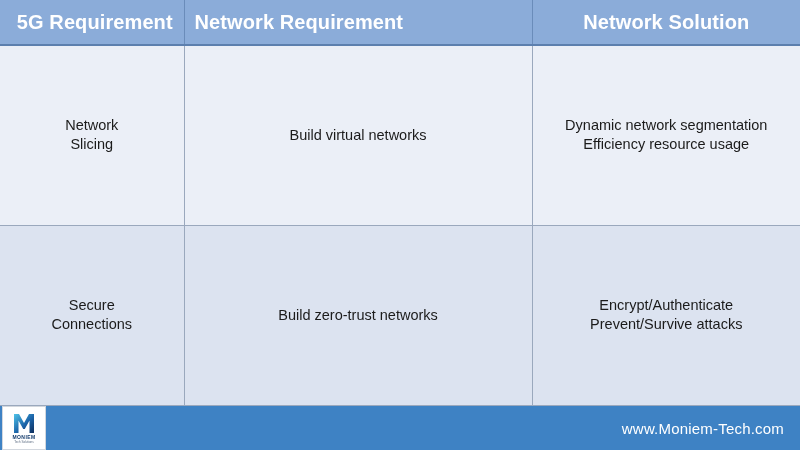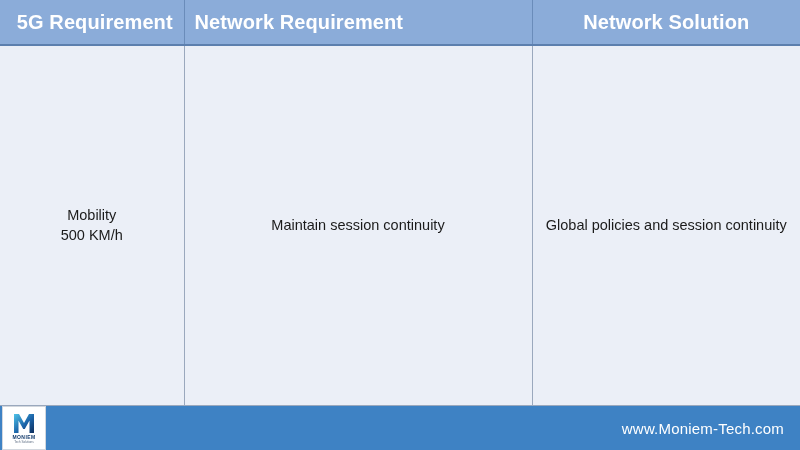--- a/index.html
+++ b/index.html
@@ -134,24 +134,32 @@
     </colgroup>
     <thead>
       <tr>
         <th class="h-5g">5G Requirement</th>
         <th class="h-req">Network Requirement</th>
         <th class="h-sol">Network Solution</th>
       </tr>
     </thead>
     <tbody id="table-body">
         <tr class="even">
-          <td>Mobility
-500 KM/h</td>
-          <td>Maintain session continuity</td>
-          <td class="last">Global policies and session continuity</td>
+          <td>Network
+Slicing</td>
+          <td>Build virtual networks</td>
+          <td class="last">Dynamic network segmentation
+Efficiency resource usage</td>
+        </tr>
+        <tr class="odd">
+          <td>Secure
+Connections</td>
+          <td>Build zero-trust networks</td>
+          <td class="last">Encrypt/Authenticate
+Prevent/Survive attacks</td>
         </tr>
       </tbody>
   </table>
 
   <div id="footer">
     <span id="footer-url">www.Moniem-Tech.com</span>
   </div>
 
   <div id="logo">
     <span>

